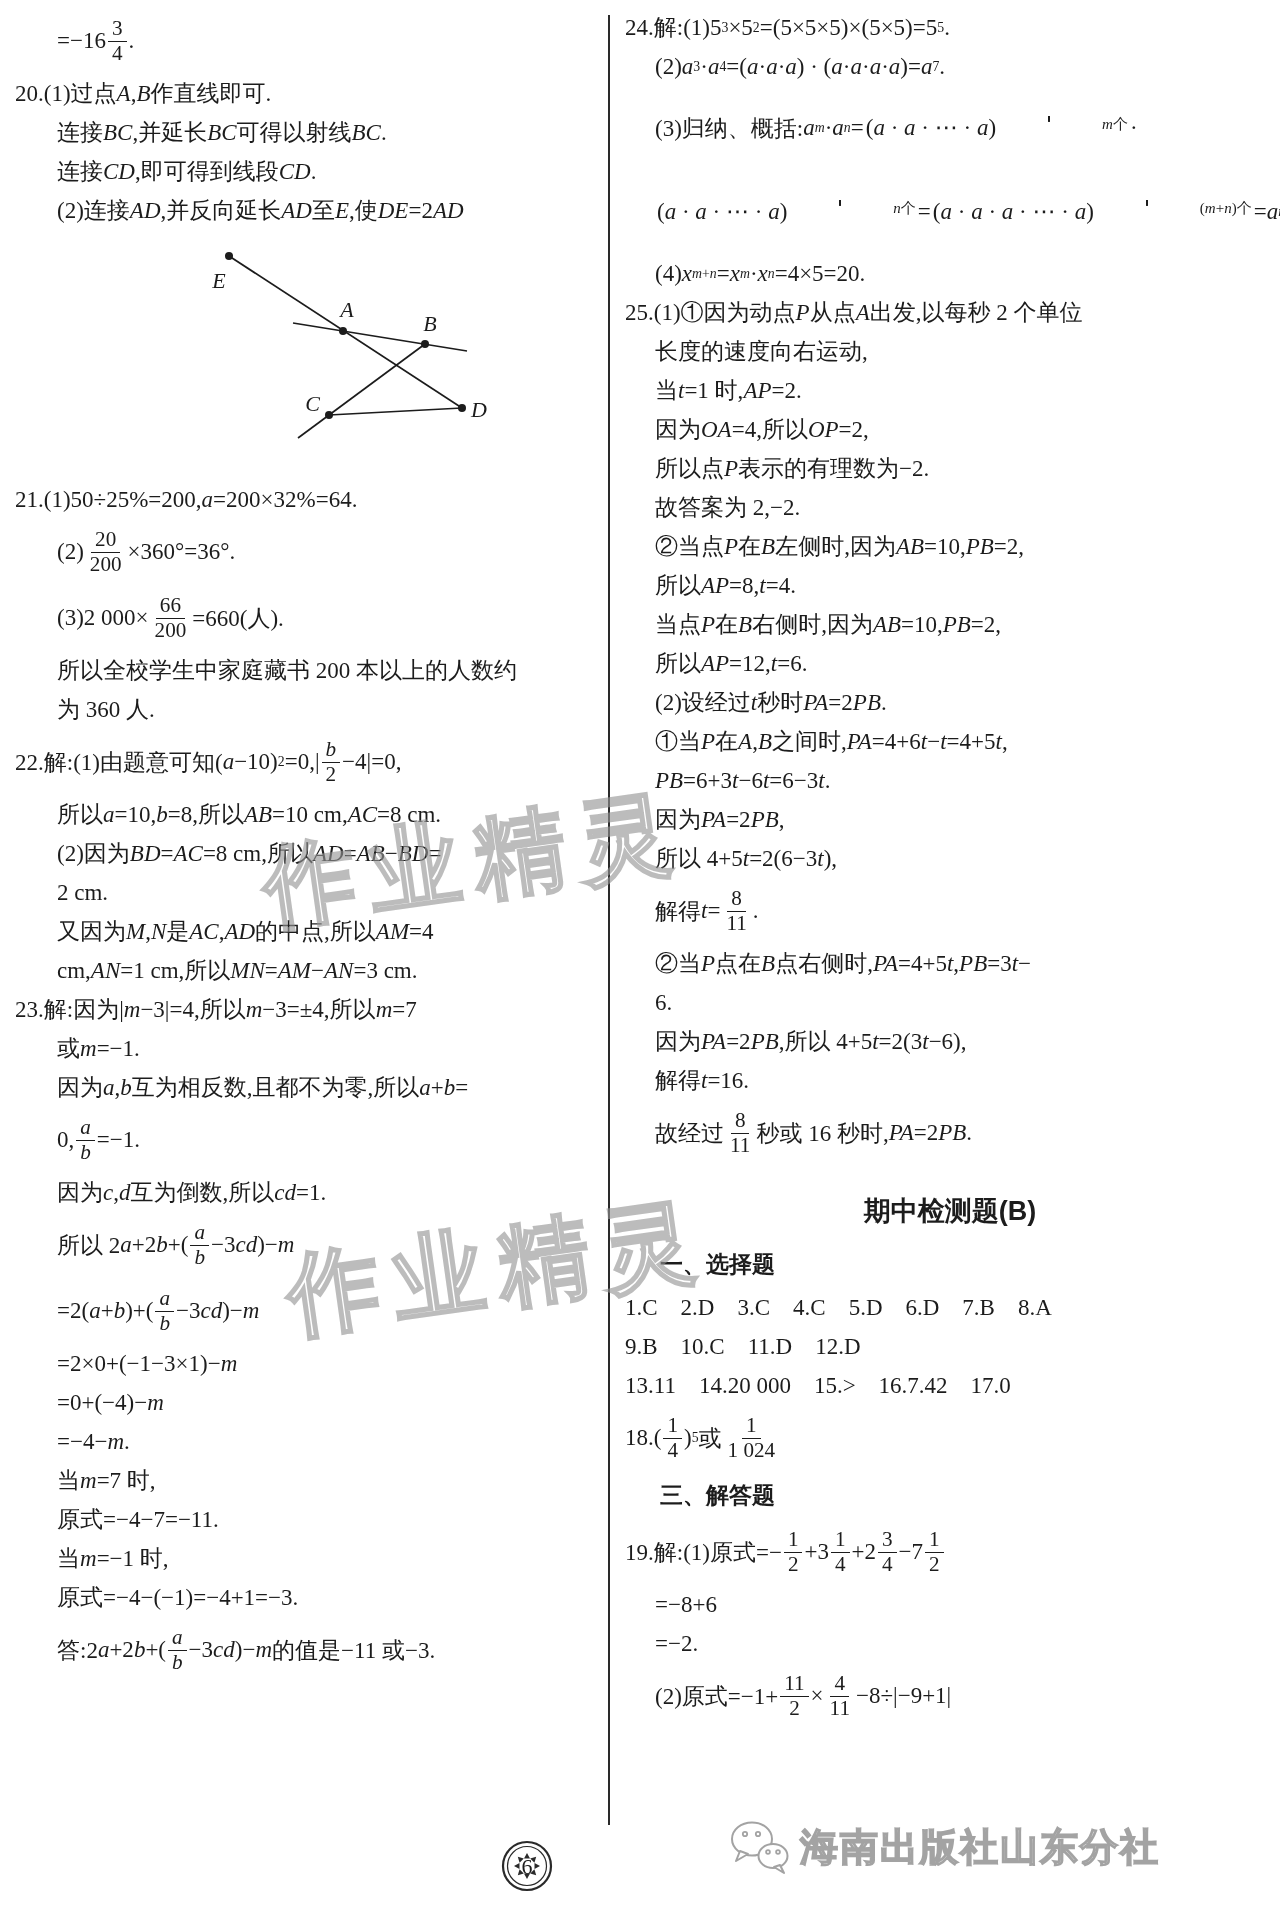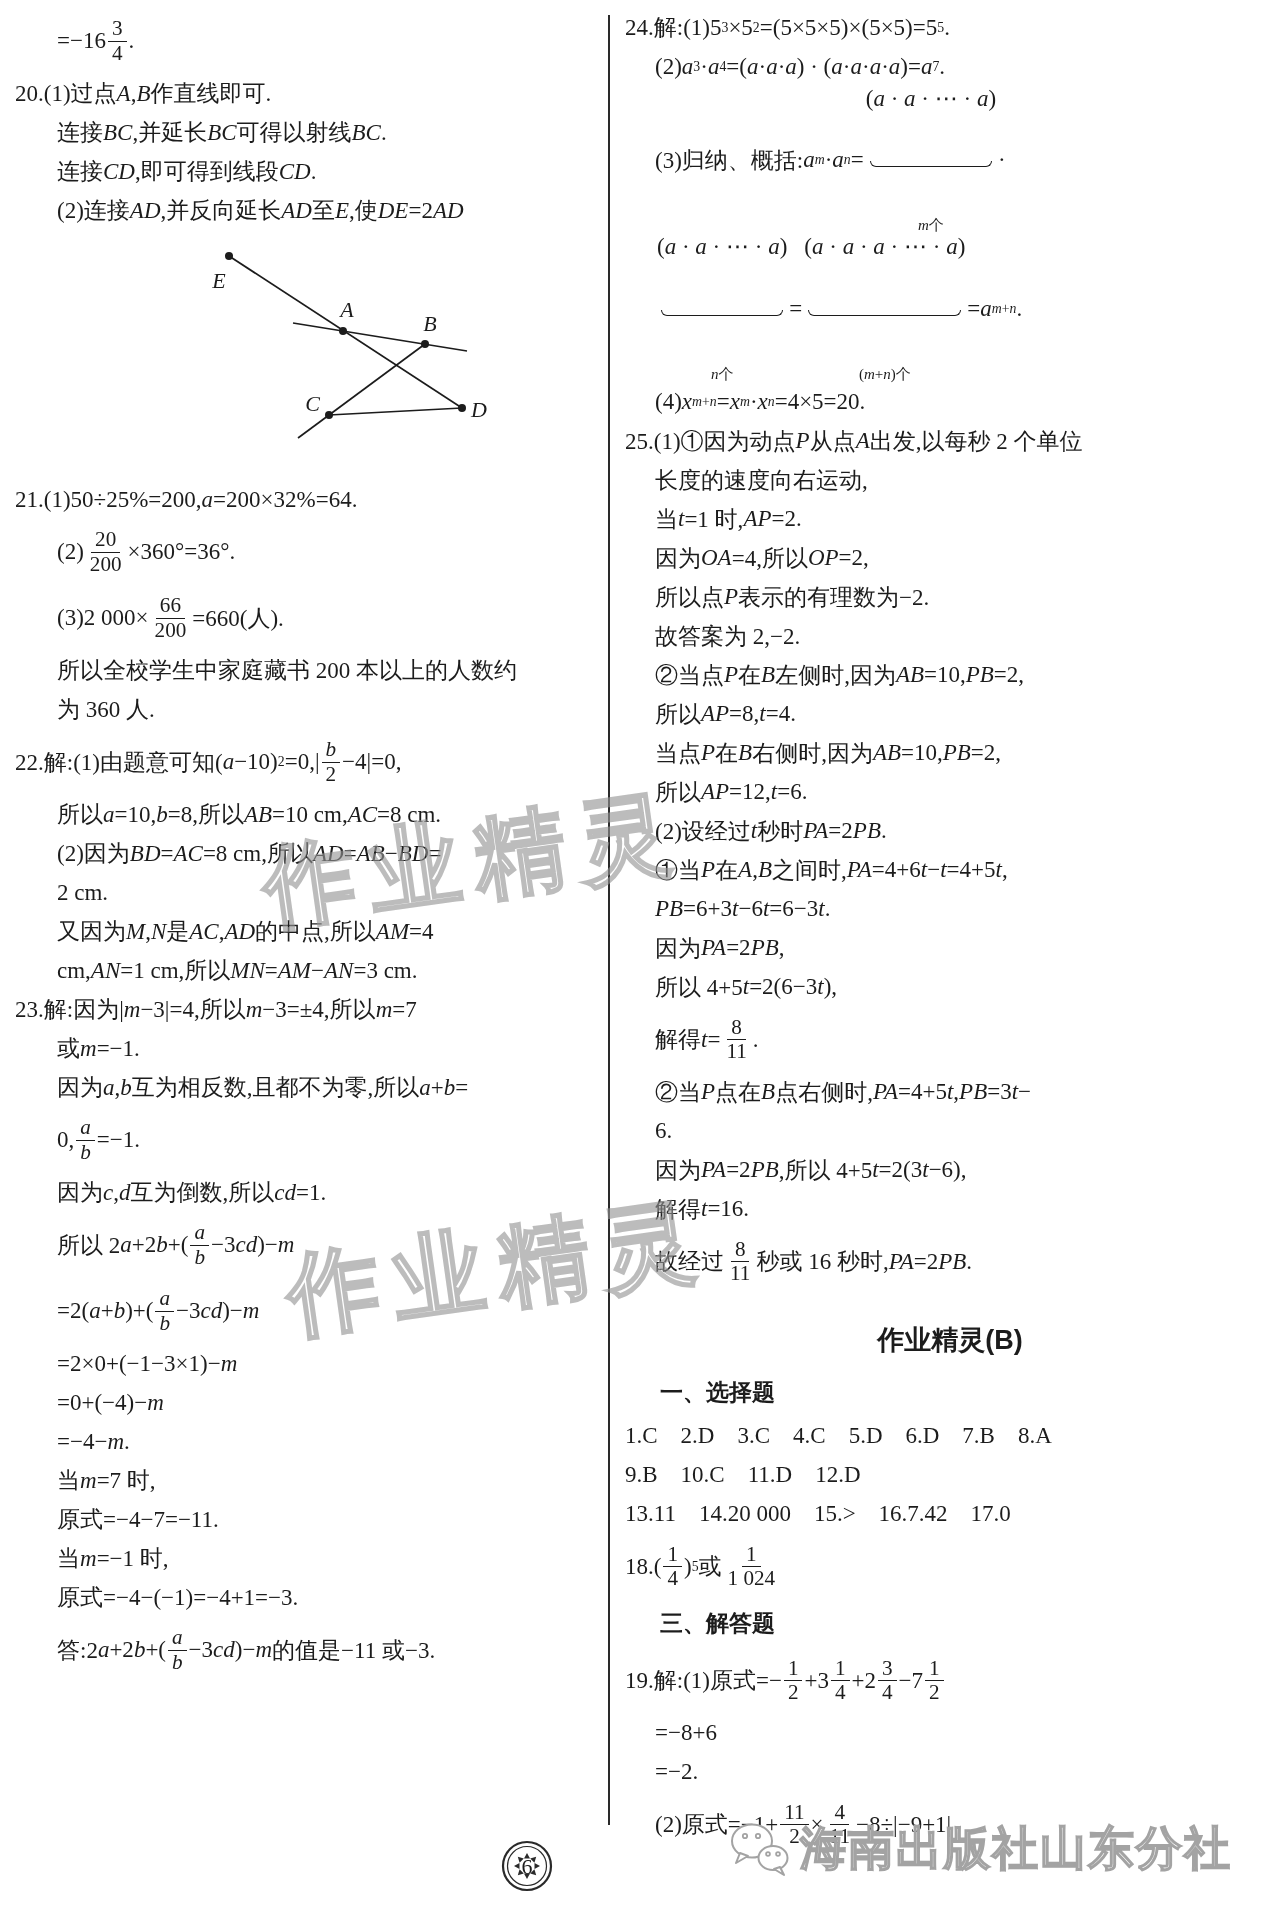--- a/index.html
+++ b/index.html
@@ -25,40 +25,40 @@
   .subhead {
     font-family:"Liberation Sans","DejaVu Sans",sans-serif;
     font-weight:700; font-size:23px; min-height:48px;margin-left:35px;
   }
   i { font-style:italic; font-family:"Liberation Serif","DejaVu Serif",serif; }
   sup { font-size:0.6em; vertical-align:super; line-height:0; }
   .frac { display:inline-flex; flex-direction:column; align-items:center;
           vertical-align:middle; margin:0 2px; line-height:1.1; font-size:0.92em; }
   .fn { padding:0 4px; border-bottom:1.6px solid currentColor; text-align:center; }
   .fd { padding:0 4px; text-align:center; }
-  .ub  { display:inline-flex; flex-direction:column; vertical-align:middle; text-align:center; margin:0 2px;gap:48px; }
+  .ub  { display:inline-flex; flex-direction:row; vertical-align:middle; text-align:center; margin:0 2px;gap:48px; }
   .ubc { line-height:1.15; }
   .ubb { height:6px; border:1.4px solid currentColor; border-top:none;
          border-radius:0 0 8px 8px; margin:1px 4px 1px; }
   .ubl { font-size:15px; line-height:18px; }
   .figure-line { height:250px; display:block; padding:12px 0 0 190px; }
   .figlabel { font-style:italic; font-size:22px; font-family:"Liberation Serif",serif; fill:#1c1c1c; }
   .watermark {
     position:absolute; font-family:"Liberation Sans","DejaVu Sans",sans-serif;
     font-weight:700; font-size:92px; letter-spacing:14px; white-space:nowrap;
     color:transparent; -webkit-text-stroke:2.2px #949494; opacity:0.62;
     pointer-events:none;
   }
   .wm1 { left:262px; top:798px;  transform:rotate(-8deg); }
   .wm2 { left:286px; top:1206px; transform:rotate(-8deg); }
   .page-circle { position:absolute; left:501px; top:1840px; width:52px; height:52px; }
   .page-num-text { font-family:"Liberation Serif",serif; font-size:22px; fill:#1c1c1c; }
   .logo { position:absolute; left:728px; top:1818px; display:flex; align-items:center; }
   .logo-text {
-    font-family:"Liberation Sans","DejaVu Sans",sans-serif; font-weight:700; font-size:46px;
+    font-family:"Liberation Sans","DejaVu Sans",sans-serif; font-weight:700; font-size:38px;
     letter-spacing:2px; color:transparent; -webkit-text-stroke:1.5px #a3a3a3; white-space:nowrap;
   }
 </style>
 </head>
 <body>
 
 <div class="col col-left" id="col-left">
     <div class="line ind fr">=−16 <span class="frac">
         <span class="fn">3</span>
         <span class="fd">4</span>
@@ -170,21 +170,21 @@
         <span class="fd">11</span>
       </span>.</div>
     <div class="line rind">②当 <i>P</i> 点在 <i>B</i> 点右侧时,<i>PA</i>=4+5<i>t</i>,<i>PB</i>=3<i>t</i>−</div>
     <div class="line rind">6.</div>
     <div class="line rind">因为 <i>PA</i>=2<i>PB</i>,所以 4+5<i>t</i>=2(3<i>t</i>−6),</div>
     <div class="line rind">解得 <i>t</i>=16.</div>
     <div class="line rind fr">故经过<span class="frac">
         <span class="fn">8</span>
         <span class="fd">11</span>
       </span>秒或 16 秒时,<i>PA</i>=2<i>PB</i>.</div>
-    <div class="line ctr-head">作业精灵(B)</div>
+    <div class="line ctr-head">期中检测题(B)</div>
     <div class="line subhead">一、选择题</div>
     <div class="line num">1.C 2.D 3.C 4.C 5.D 6.D 7.B 8.A</div>
     <div class="line num">9.B 10.C 11.D 12.D</div>
     <div class="line num">13.11 14.20 000 15.&gt; 16.7.42 17.0</div>
     <div class="line num fr">18.(<span class="frac">
         <span class="fn">1</span>
         <span class="fd">4</span>
       </span>)<sup>5</sup> 或<span class="frac">
         <span class="fn">1</span>
         <span class="fd">1 024</span>

